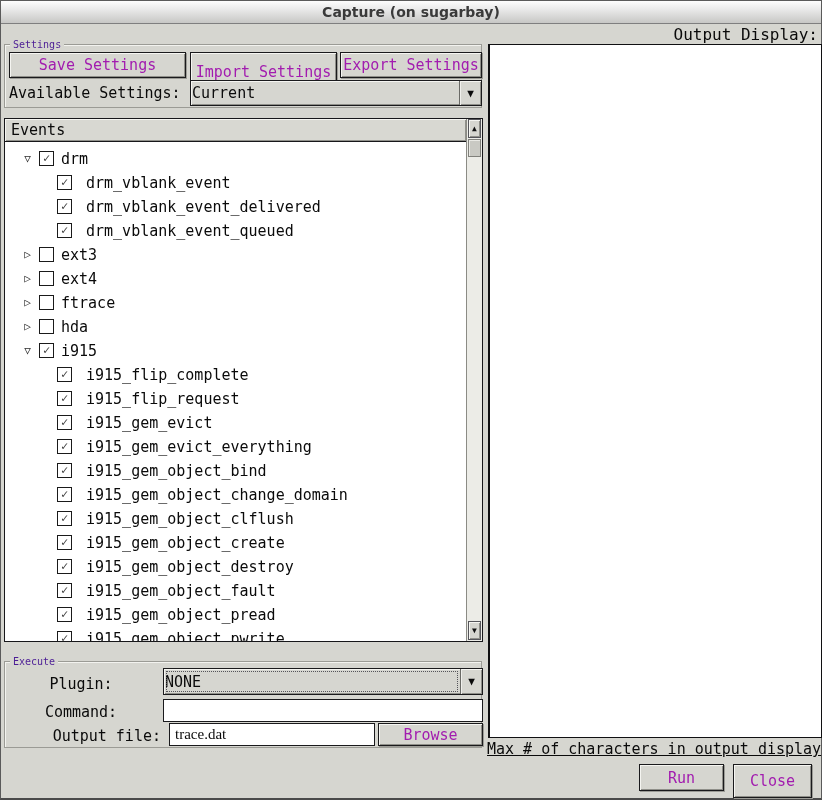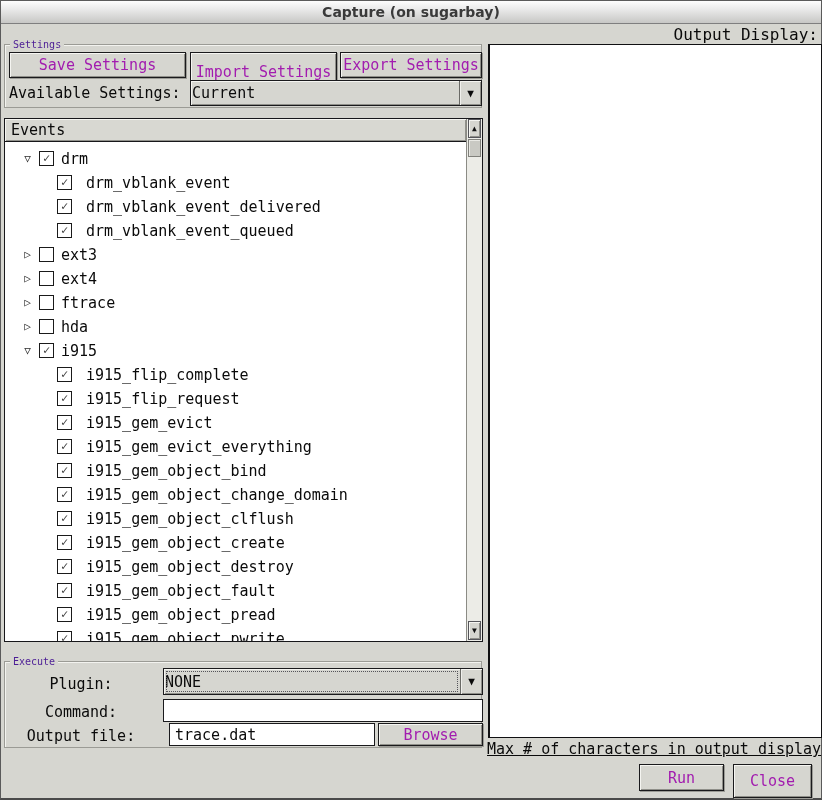--- a/index.html
+++ b/index.html
@@ -29,21 +29,21 @@
     position: absolute; background: #d6d6d0;
     border: 1px solid #1a1a1c;
     box-shadow: inset 1px 1px 0 #f5f5f1, inset -1px -1px 0 #8f8f89, 1px 1px 0 #9c9c96;
     display: flex; align-items: center; justify-content: center;
     font-size: 15px; color: #a21caf; cursor: default;
   }
   .entry {
     position: absolute; background: #ffffff;
     border: 1px solid #1a1a1c;
     display: flex; align-items: center;
-    font-size: 15px; color: #0a0a0a; padding-left: 5px;
+    font-size: 15px; color: #0a0a0a; padding-left: 5px; font-family: Liberation Serif, serif;
   }
   .combo {
     position: absolute; background: #d6d6d0;
     border: 1px solid #1a1a1c;
     box-shadow: inset 1px 1px 0 #f5f5f1, inset -1px -1px 0 #8f8f89;
     display: flex; align-items: center;
     font-size: 15px; color: #0c0c0c; padding-left: 1px;
   }
   .combo .arrowbox {
     position: absolute; right: 0; top: 0; bottom: 0; width: 22px;
@@ -261,21 +261,21 @@
   <div class="lbl" style="left:0; top:674px; width:160px; text-align:center;">Plugin:</div>
   <div class="combo" style="left:162px; top:667px; width:320px; height:27px;">
     <div class="focus-dots"></div>
     <span>NONE</span>
     <span class="arrowbox">
         <span class="arr">▼</span>
       </span>
   </div>
   <div class="lbl" style="left:0; top:702px; width:160px; text-align:center;">Command:</div>
   <div class="entry" style="left:162px; top:698px; width:320px; height:23px;"></div>
-  <div class="lbl" style="left:0; top:726px; width:160px; text-align:center;">Output file:</div>
+  <div class="lbl" style="left:0; top:726px; width:160px; text-align:right;">Output file:</div>
   <div class="entry" style="left:168px; top:722px; width:206px; height:23px;">trace.dat</div>
   <div class="btn" style="left:377px; top:722px; width:105px; height:23px;">Browse</div>
 
   <div class="lbl" style="right:3px; top:24px; font-size:16px; text-align:center;">Output Display:</div>
   <div class="output-area"></div>
   <div class="lbl" style="left:486px; top:739px;text-decoration:underline;">Max # of characters in output display</div>
   <div class="btn" style="left:638px; top:763px; width:85px; height:27px;">Run</div>
   <div class="btn" style="left:732px; top:763px; width:79px; height:34px;">Close</div>
 
 </div>

